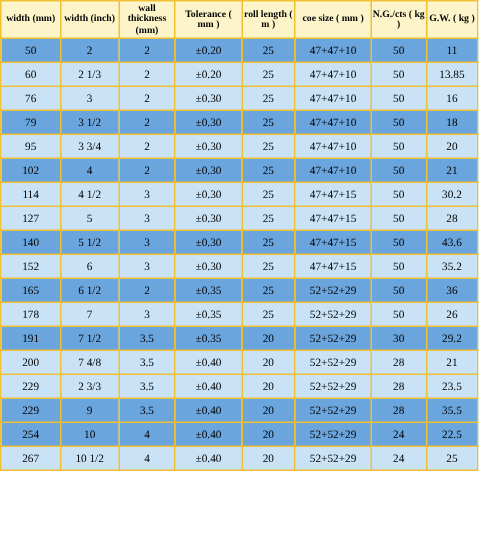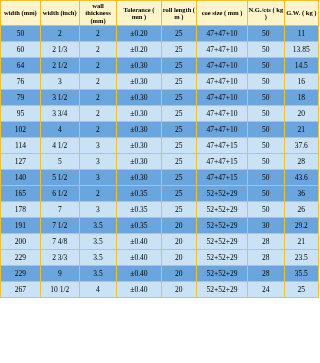--- a/index.html
+++ b/index.html
@@ -86,30 +86,20 @@
       <tr class="even">
         <td>60</td>
         <td>2 1/3</td>
         <td>2</td>
         <td>±0.20</td>
         <td>25</td>
         <td>47+47+10</td>
         <td>50</td>
         <td>13.85</td>
       </tr>
-      <tr class="odd">
-        <td>64</td>
-        <td>2 1/2</td>
-        <td>2</td>
-        <td>±0.30</td>
-        <td>25</td>
-        <td>47+47+10</td>
-        <td>50</td>
-        <td>14.5</td>
-      </tr>
       <tr class="even">
         <td>76</td>
         <td>3</td>
         <td>2</td>
         <td>±0.30</td>
         <td>25</td>
         <td>47+47+10</td>
         <td>50</td>
         <td>16</td>
       </tr>
@@ -144,21 +134,21 @@
         <td>21</td>
       </tr>
       <tr class="even">
         <td>114</td>
         <td>4 1/2</td>
         <td>3</td>
         <td>±0.30</td>
         <td>25</td>
         <td>47+47+15</td>
         <td>50</td>
-        <td>37.6</td>
+        <td>30.2</td>
       </tr>
       <tr class="even">
         <td>127</td>
         <td>5</td>
         <td>3</td>
         <td>±0.30</td>
         <td>25</td>
         <td>47+47+15</td>
         <td>50</td>
         <td>28</td>
@@ -166,20 +156,30 @@
       <tr class="odd">
         <td>140</td>
         <td>5 1/2</td>
         <td>3</td>
         <td>±0.30</td>
         <td>25</td>
         <td>47+47+15</td>
         <td>50</td>
         <td>43.6</td>
       </tr>
+      <tr class="even">
+        <td>152</td>
+        <td>6</td>
+        <td>3</td>
+        <td>±0.30</td>
+        <td>25</td>
+        <td>47+47+15</td>
+        <td>50</td>
+        <td>35.2</td>
+      </tr>
       <tr class="odd">
         <td>165</td>
         <td>6 1/2</td>
         <td>2</td>
         <td>±0.35</td>
         <td>25</td>
         <td>52+52+29</td>
         <td>50</td>
         <td>36</td>
       </tr>
@@ -225,20 +225,30 @@
       </tr>
       <tr class="odd">
         <td>229</td>
         <td>9</td>
         <td>3.5</td>
         <td>±0.40</td>
         <td>20</td>
         <td>52+52+29</td>
         <td>28</td>
         <td>35.5</td>
+      </tr>
+      <tr class="odd">
+        <td>254</td>
+        <td>10</td>
+        <td>4</td>
+        <td>±0.40</td>
+        <td>20</td>
+        <td>52+52+29</td>
+        <td>24</td>
+        <td>22.5</td>
       </tr>
       <tr class="even">
         <td>267</td>
         <td>10 1/2</td>
         <td>4</td>
         <td>±0.40</td>
         <td>20</td>
         <td>52+52+29</td>
         <td>24</td>
         <td>25</td>

